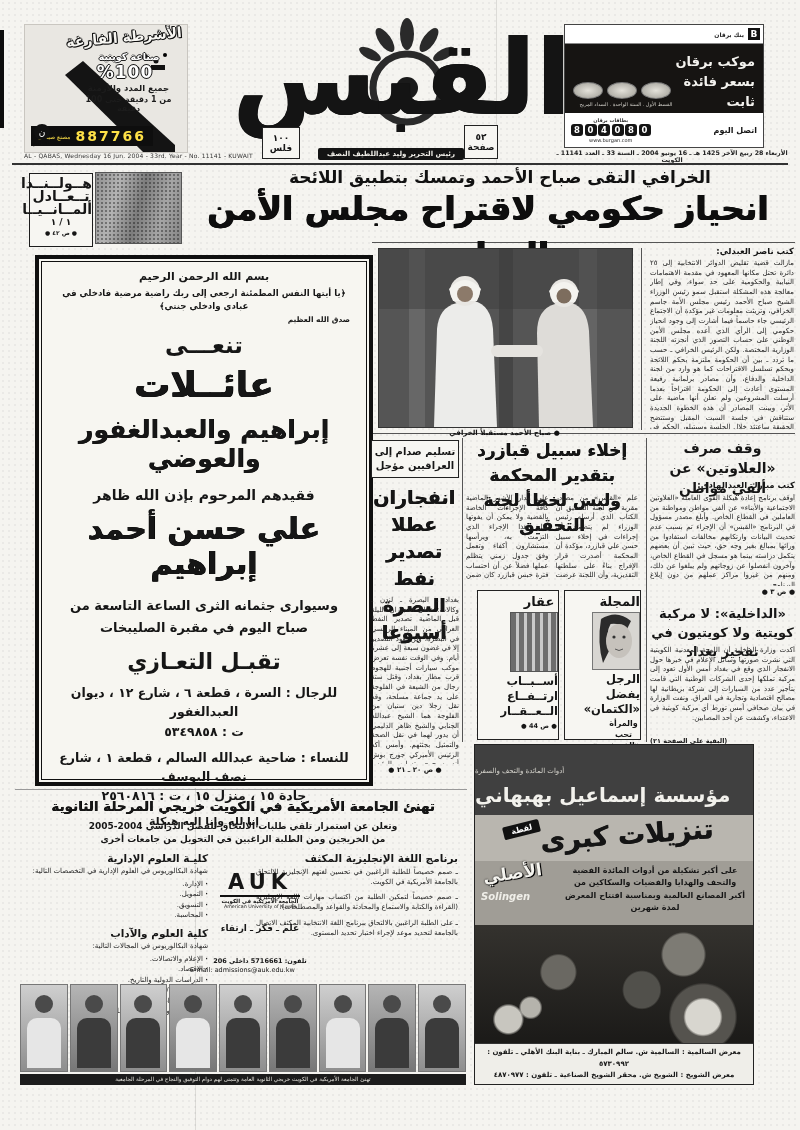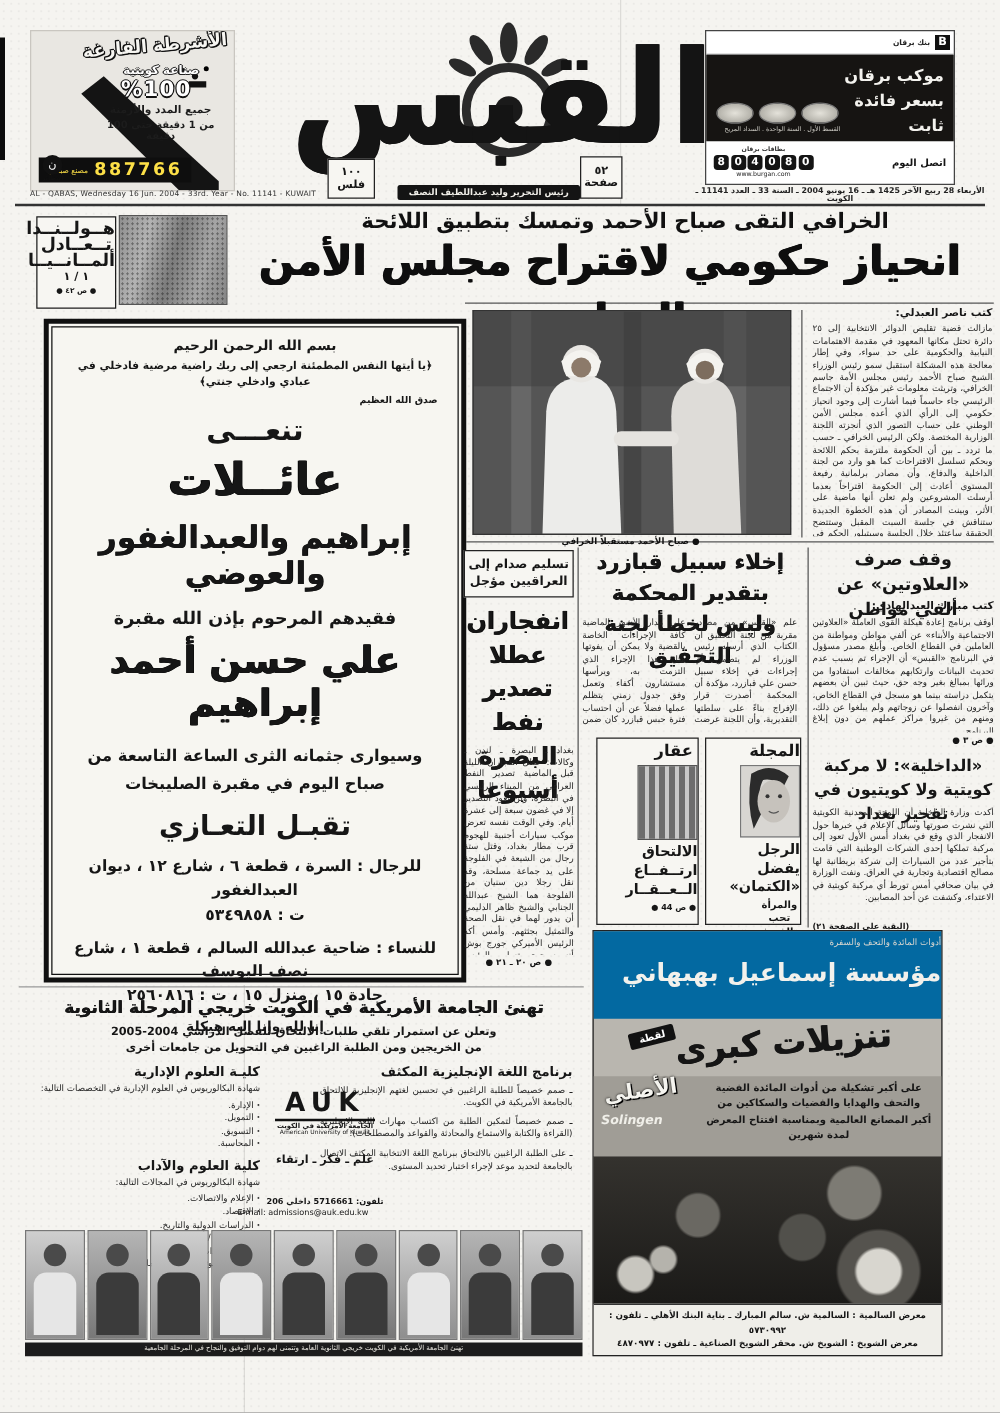--- a/index.html
+++ b/index.html
@@ -127,21 +127,21 @@
   .allow-h{left:650px;top:438px;width:145px;font-size:14px;font-weight:900;text-align:center;line-height:20px;}
   .allow-byline{left:650px;top:480px;width:145px;font-size:8.5px;font-weight:bold;text-align:right;}
   .allow-body{left:650px;top:494px;width:145px;height:92px;overflow:hidden;}
   .allow-page{left:650px;top:588px;width:145px;font-size:7px;font-weight:bold;text-align:right;}
   .interior-h{left:650px;top:604px;width:145px;font-size:13px;font-weight:900;text-align:center;line-height:19px;}
   .interior-body{left:650px;top:646px;width:145px;height:90px;overflow:hidden;}
   .interior-cont{left:650px;top:737px;width:145px;font-size:6.5px;font-weight:bold;text-align:left;}
 
   
   .behb{left:474px;top:744px;width:280px;height:341px;border:1.5px solid #222;background:#b9b6af;box-sizing:border-box;display:flex;flex-direction:column;}
-  .behb-top{background:#0369a1;color:#f2f1ec;height:70px;text-align:right;padding-top:5px;box-sizing:border-box;}
+  .behb-top{background:#404040;color:#f2f1ec;height:70px;text-align:left;padding-top:22px;box-sizing:border-box;}
   .behb-top .sm{font-size:7px;color:#d8d6cf;}
   .behb-top .nm{font-size:20px;font-weight:900;margin-top:8px;text-shadow:0.5px 0 #fff0;}
   .behb-sale{position:relative;height:46px;}
   .behb-sale .big{position:absolute;right:40px;top:4px;font-size:27px;font-weight:900;color:#151515;transform:rotate(-4deg);text-shadow:0.6px 0 #151515;}
   .behb-ribbon{position:absolute;left:28px;top:8px;background:#111;color:#fff;font-size:8px;font-weight:bold;padding:2px 8px;border-radius:2px;transform:rotate(-14deg);}
   .behb-desc{position:relative;height:64px;background:#a09d96;}
   .behb-desc .txt{position:absolute;right:8px;top:4px;width:180px;font-size:8px;font-weight:bold;color:#17171
 7;text-align:center;line-height:1.55;}
   .behb-asli{position:absolute;left:8px;top:2px;font-size:17px;font-weight:900;color:#f5f4ef;text-shadow:0 0 2px #000,1px 1px 0 #000;transform:rotate(-8deg);}
   .behb-brand{position:absolute;left:6px;top:30px;font-size:10px;font-style:italic;font-weight:bold;color:#f0efe9;direction:ltr;}
@@ -306,21 +306,21 @@
   <div class="abs lead-body tiny">مازالت قضية تقليص الدوائر الانتخابية إلى ٢٥ دائرة تحتل مكانها المعهود في مقدمة الاهتمامات النيابية والحكومية على حد سواء، وفي إطار معالجة هذه المشكلة استقبل سمو رئيس الوزراء الشيخ صباح الأحمد رئيس مجلس الأمة جاسم الخرافي، وتريثت معلومات غير مؤكدة أن الاجتماع الرئيسي جاء حاسماً فيما أشارت إلى وجود انحياز حكومي إلى الرأي الذي أعده مجلس الأمن الوطني على حساب التصور الذي أنجزته اللجنة الوزارية المختصة. ولكن الرئيس الخرافي ـ حسب ما تردد ـ بين أن الحكومة ملتزمة بحكم اللائحة وبحكم تسلسل الاقتراحات كما هو وارد من لجنة الداخلية والدفاع، وأن مصادر برلمانية رفيعة المستوى أعادت إلى الحكومة اقتراحاً بعدما أرسلت المشروعين ولم تعلن أنها ماضية على الأثر، وبينت المصادر أن هذه الخطوة الجديدة ستناقش في جلسة السبت المقبل وستتضح الحقيقة ساعتئذ خلال الجلسة وسيتبلور الحكم في موقفها المحتمل.</div>
 
   <div class="abs obit">
     <div class="obit-inner">
       <div class="bism">بسم الله الرحمن الرحيم</div>
       <div class="verse">﴿يا أيتها النفس المطمئنة ارجعي إلى ربك راضية مرضية فادخلي في عبادي وادخلي جنتي﴾</div>
       <div class="sadaqa">صدق الله العظيم</div>
       <div class="announce">تنعـــى</div>
       <div class="families">عائــلات</div>
       <div class="names">إبراهيم والعبدالغفور والعوضي</div>
-      <div class="intro">فقيدهم المرحوم بإذن الله مقبرة</div>
+      <div class="intro">فقيدهم المرحوم بإذن الله ظاهر</div>
       <div class="dname">علي حسن أحمد إبراهيم</div>
       <div class="burial">وسيوارى جثمانه الثرى الساعة التاسعة من صباح اليوم في مقبرة الصليبخات</div>
       <div class="condol">تقبـل التعـازي</div>
       <div class="addr">للرجال : السرة ، قطعة ٦ ، شارع ١٢ ، ديوان العبدالغفور</div>
       <div class="tel">ت : ٥٣٤٩٨٥٨</div>
       <div class="addr">للنساء : ضاحية عبدالله السالم ، قطعة ١ ، شارع نصف اليوسف</div>
       <div class="tel">جادة ١٥ ، منزل ١٥ ، ت : ٢٥٦٠٨١٦</div>
       <div class="closing">إنا لله وإنا إليه هيكلة</div>
     </div>
   </div>
@@ -350,21 +350,21 @@
   <div class="abs basra-h">انفجاران عطلا تصدير نفط البصرة أسبوعا</div>
   <div class="abs basra-body tiny">بغداد ـ البصرة ـ لندن ـ وكالات: عطل انفجاران الليلة قبل الماضية تصدير النفط العراقي من الميناء الرئيسي في البصرة، ولن يعود التصدير إلا في غضون سبعة إلى عشرة أيام. وفي الوقت نفسه تعرض موكب سيارات أجنبية للهجوم قرب مطار بغداد، وقتل ستة رجال من الشيعة في الفلوجة على يد جماعة مسلحة، وقد نقل رجلا دين سنيان من الفلوجة هما الشيخ عبدالله الجنابي والشيخ ظاهر الدليمي أن يدور لهما في نقل الصحة والتمثيل بجثثهم. وأمس أكد الرئيس الأميركي جورج بوش أنه سيجري تسليم الرئيس المخلوع صدام حسين إلى العراقيين قبل محاكمته.</div>
   <div class="abs basra-page">● ص ٢٠ ـ ٢١ ●</div>
 
   <div class="abs qab-h">إخلاء سبيل قبازرد بتقدير المحكمة وليس لخطأ لجنة التحقيق</div>
   <div class="abs qab-body tiny">علم «القبس» من مصادر مقربة من لجنة التحقيق أن الكتاب الذي أرسله رئيس الوزراء لم يتضمن أي إجراءات في إخلاء سبيل حسن علي قبازرد، مؤكدة أن المحكمة أصدرت قرار الإفراج بناءً على سلطتها التقديرية، وأن اللجنة عرضت على مدار الأشهر الماضية كافة الإجراءات الخاصة بالقضية ولا يمكن أن يفوتها مثل هذا الإجراء الذي التزمت به، ويرأسها مستشارون أكفاء وتعمل وفق جدول زمني يتظلم عملها فضلاً عن أن احتساب فترة حبس قبازرد كان ضمن جدول زمني وبعد انتهاء مدته عرضته اللجنة أمام المحكمة التي أقرت التجديد.</div>
 
   <div class="abs promo aqar">
     <div class="ttl">عقار</div>
     <div class="pimg aqar-img"></div>
-    <div class="pl">الالتحاق</div>
+    <div class="pl">أســبــاب</div>
     <div class="pl">ارتــفــاع</div>
     <div class="pl">الــعــقــار</div>
     <div class="pg">● ص 44 ●</div>
   </div>
 
   <div class="abs promo mag">
     <div class="ttl">المجلة</div>
     <div class="pimg mag-img">
       <svg width="46" height="56" viewBox="0 0 46 56">
         <rect width="46" height="56" fill="#d8d6d2"></rect>

